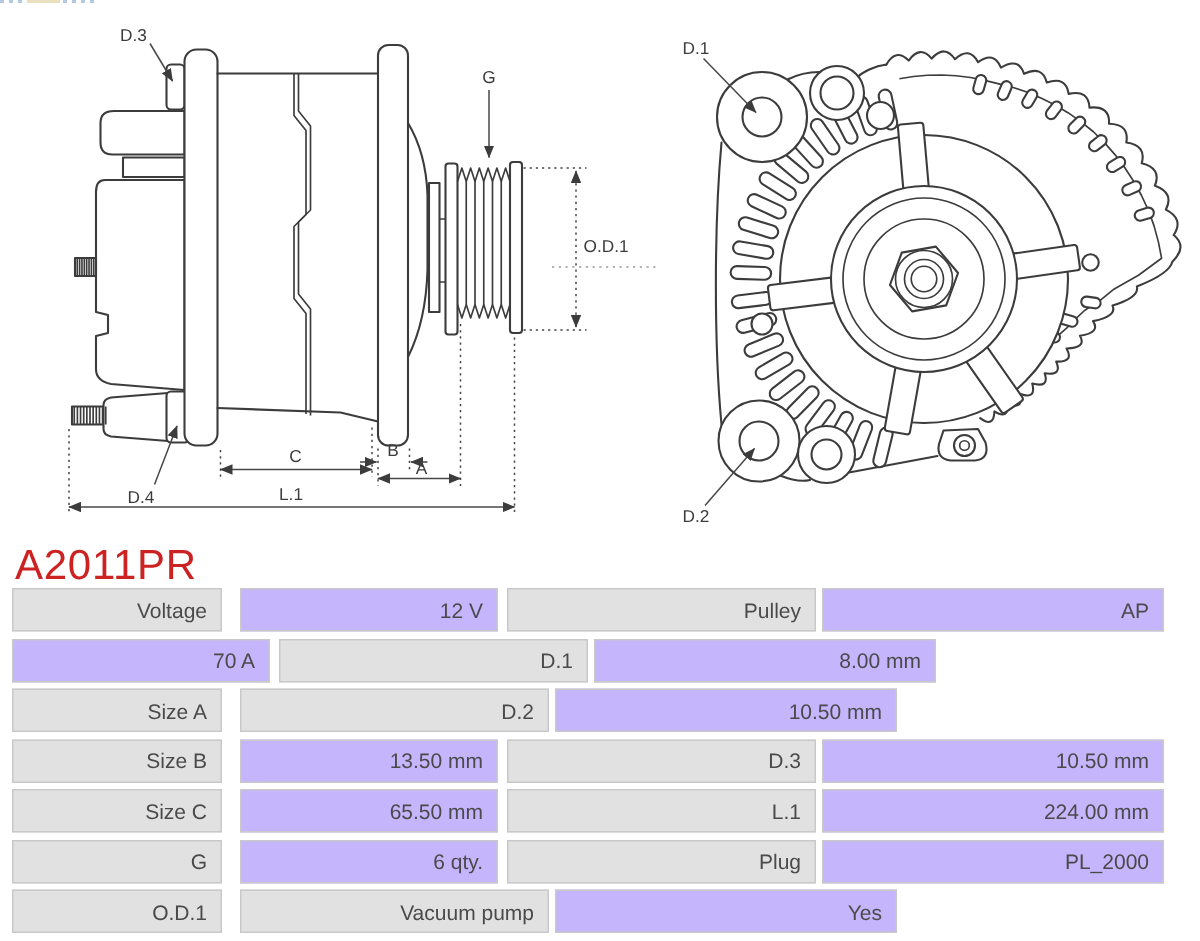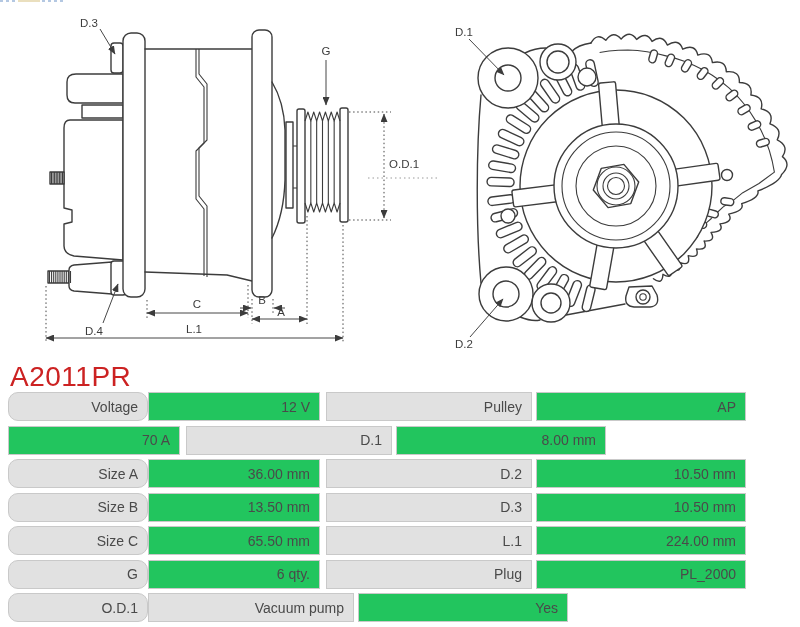--- a/index.html
+++ b/index.html
@@ -16,25 +16,25 @@
   .ext{fill:none;stroke:#474747;stroke-width:1;stroke-dasharray:1.5 2.6;}
   .cline{fill:none;stroke:#9a9a9a;stroke-width:1;stroke-dasharray:1.5 3;}
   .lbl{font-family:"Liberation Sans","DejaVu Sans",sans-serif;font-size:11.5px;fill:#3c3c3c;}
   #part-number{position:absolute;left:10px;top:361px;font-size:28px;font-weight:500;
     letter-spacing:.5px;color:#cc2222;}
   #spec-table{position:absolute;left:8px;top:392px;width:785px;}
   .trow{display:flex;height:29px;margin-bottom:4.5px;}
   .cell{box-sizing:border-box;border:1px solid #c9c9c9;display:flex;align-items:center;
     justify-content:flex-end;padding-right:9px;font-size:14px;color:#4a4a4a;}
   .lab{background:#e1e1e1;}
-  .val{background:#22c55e;}
-  .l1{width:140px;margin-right:0;border-radius:10px;}
+  .val{background:#c4b5fd;}
+  .l1{width:140px;margin-right:12px;}
   .v1{width:172px;margin-right:6px;}
   .l2{width:206px;margin-right:4px;text-align:center;}
-  .v2{width:210px;}
+  .v2{width:228px;}
 </style>
 </head>
 <body>
 
 <div id="stage">
 
   <div id="artifact">
       <span class="chunk"></span>
     </div>
 
@@ -220,21 +220,20 @@
         <div class="cell lab l2">Pulley</div>
         <div class="cell val v2">AP</div>
       </div>
       <div class="trow">
         <div class="cell val v1">70 A</div>
         <div class="cell lab l2">D.1</div>
         <div class="cell val v2">8.00 mm</div>
       </div>
       <div class="trow">
         <div class="cell lab l1">Size A</div>
-        <div class="cell val v1">36.00 mm</div>
         <div class="cell lab l2">D.2</div>
         <div class="cell val v2">10.50 mm</div>
       </div>
       <div class="trow">
         <div class="cell lab l1">Size B</div>
         <div class="cell val v1">13.50 mm</div>
         <div class="cell lab l2">D.3</div>
         <div class="cell val v2">10.50 mm</div>
       </div>
       <div class="trow">

